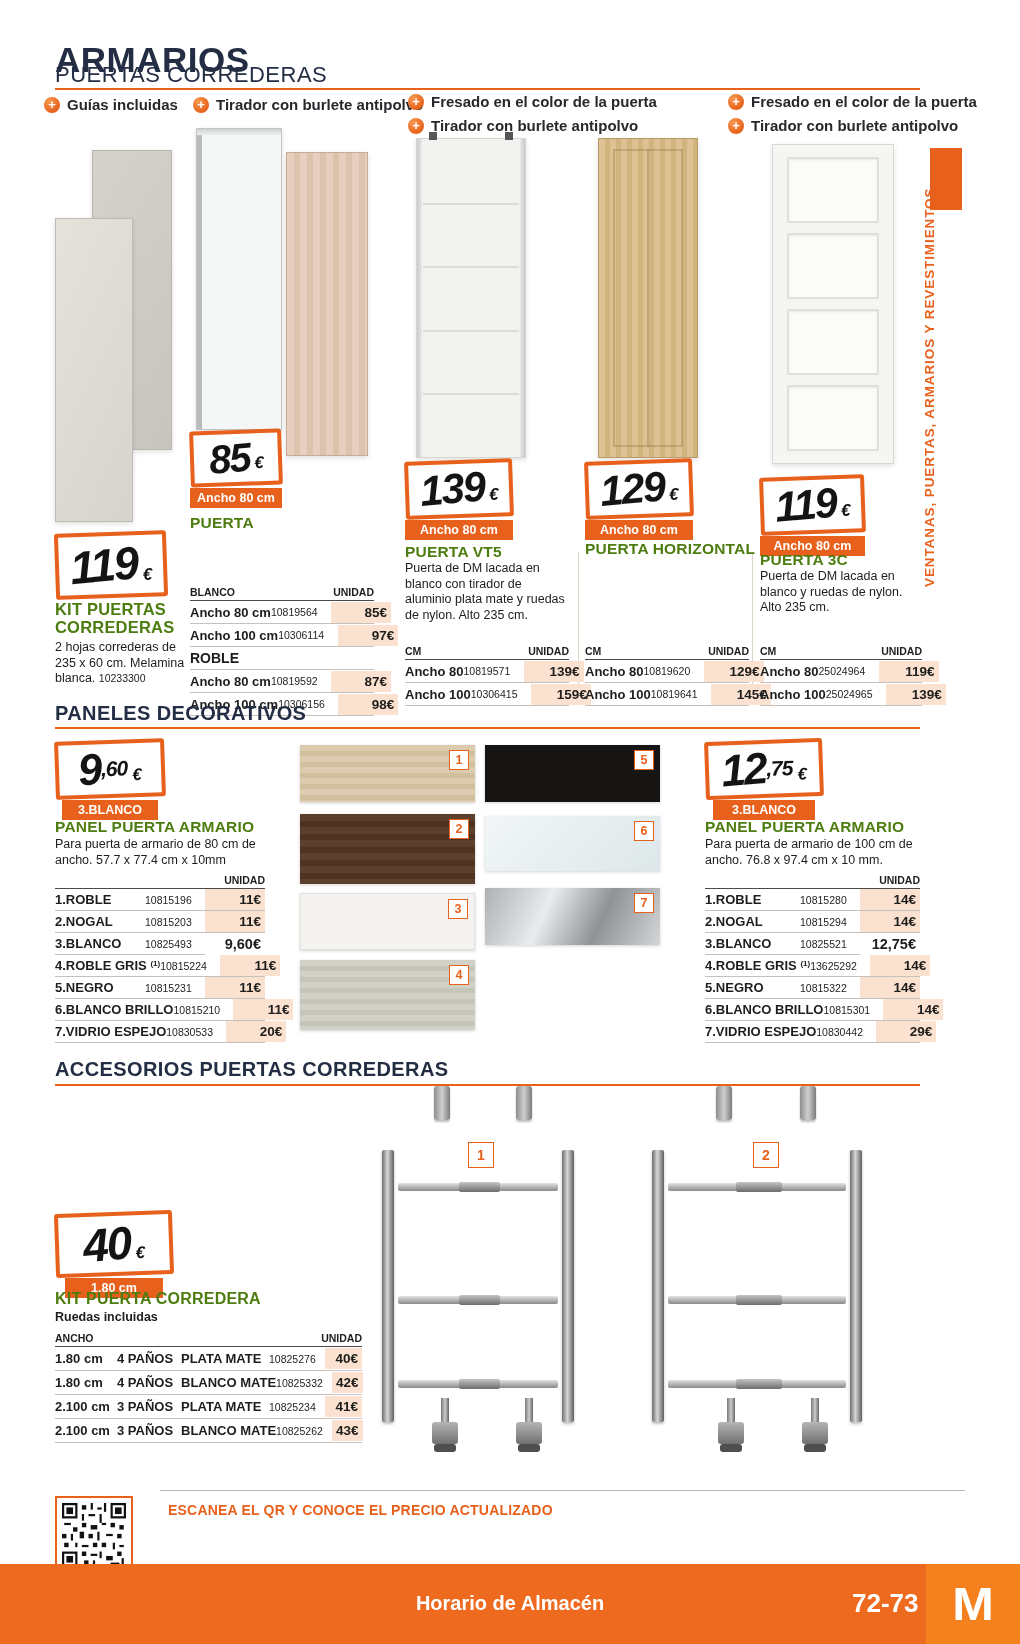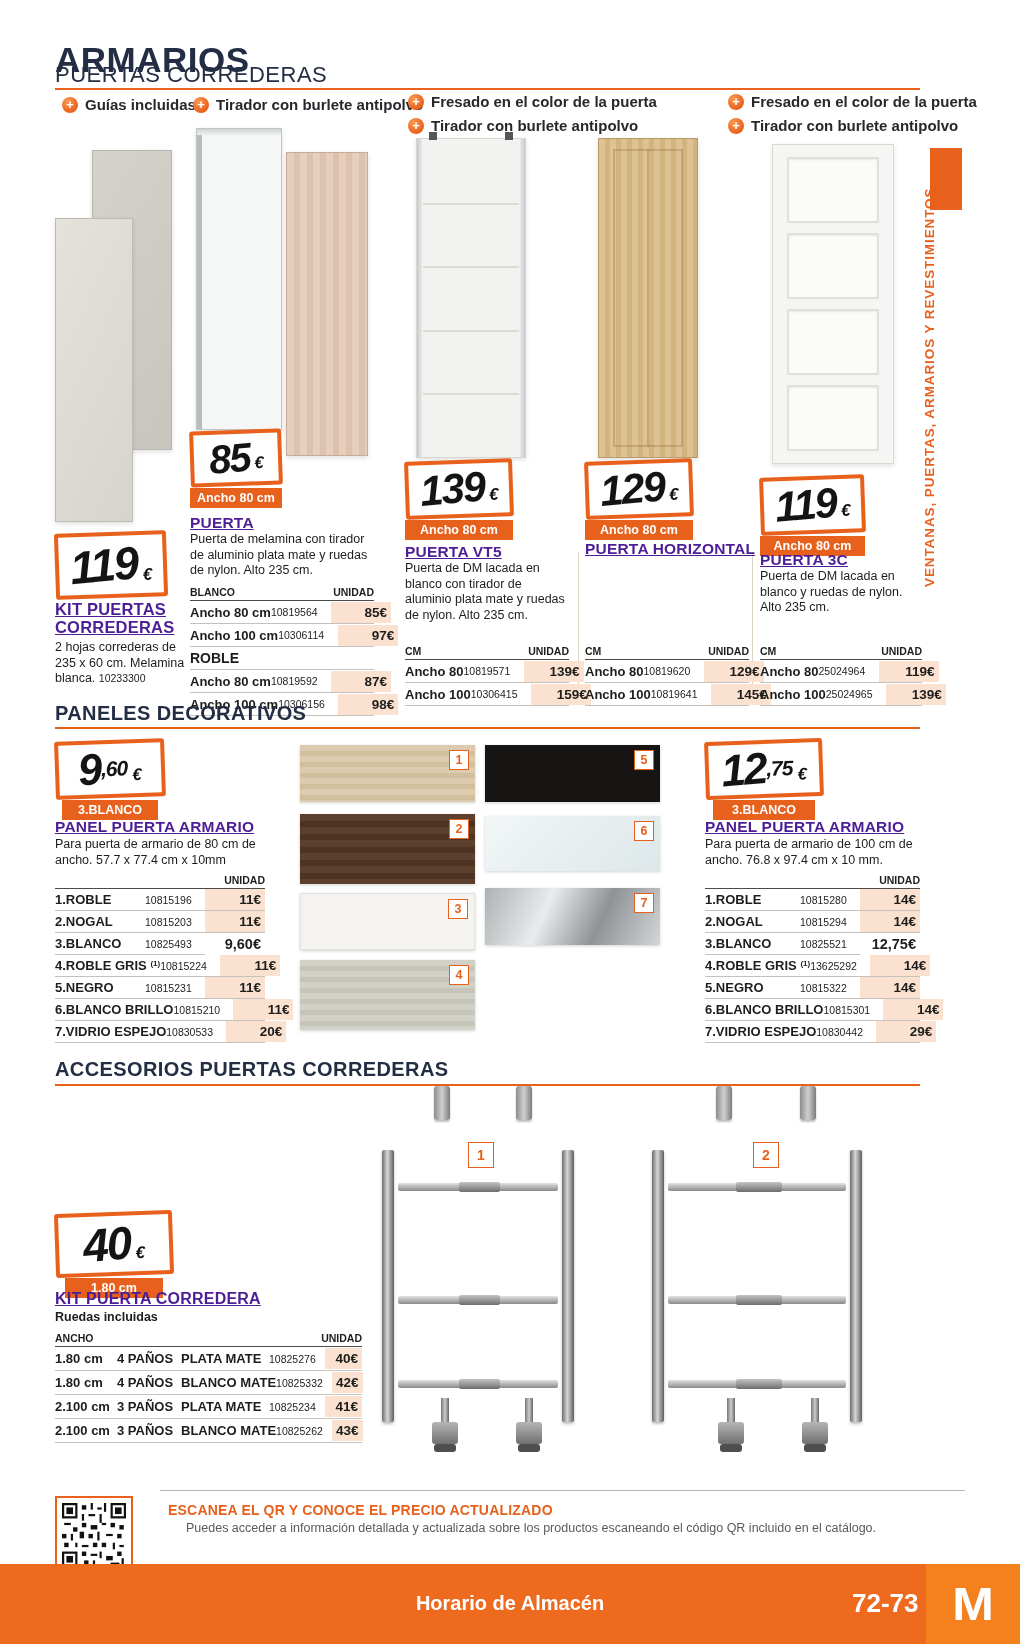--- a/index.html
+++ b/index.html
@@ -29,21 +29,21 @@
   
   .tag-box{background:#fff;border:4px solid #e8611c;border-radius:3px;transform:rotate(-2deg);
            display:flex;align-items:center;justify-content:center;box-sizing:border-box;}
   .tag-num{font-style:italic;font-weight:800;letter-spacing:-2px;color:#141414;transform:rotate(-3deg);}
   .tag-dec{font-style:italic;font-weight:800;color:#141414;vertical-align:9px;letter-spacing:-1px;}
   .tag-eur{font-style:italic;font-weight:800;font-size:17px;color:#141414;align-self:flex-end;margin:0 0 8px 5px;}
   .tag-band{background:#e8611c;color:#fff;font-size:12.5px;font-weight:700;text-align:center;
             padding:3px 0;margin-top:2px;}
 
   
-  .ptitle{color:#4c1d95;font-weight:800;font-size:15.5px;letter-spacing:.2px;line-height:1.1;text-decoration:underline;}
+  .ptitle{color:#4d7c0f;font-weight:800;font-size:15.5px;letter-spacing:.2px;line-height:1.1;}
   .pdesc{font-size:12.5px;line-height:1.25;color:#1d1d1b;font-weight:500;}
   .pref{font-size:10.5px;color:#1d1d1b;}
 
   
   .thead{display:flex;justify-content:space-between;align-items:flex-end;
          border-bottom:1.5px solid #4a4a48;font-size:10.5px;font-weight:700;
          padding-bottom:2px;color:#1d1d1b;}
   .trow{display:flex;align-items:center;border-bottom:1px solid #c6c2bb;height:22px;}
   .trow-sm{height:21px;}
   .tsub{font-size:14px;font-weight:700;border-bottom:1px solid #c6c2bb;padding:3px 0;}
@@ -94,21 +94,21 @@
 </style>
 </head>
 <body>
 
 <div class="page">
 
   <div class="abs h1" style="left:55px;top:40px;">ARMARIOS</div>
   <div class="abs h2" style="left:55px;top:62px;">PUERTAS CORREDERAS</div>
   <div class="abs rule" style="left:55px;top:88px;width:865px;"></div>
 
-  <div class="abs feature" style="left:62px;top:96px;text-align:center;">
+  <div class="abs feature" style="left:44px;top:96px;text-align:center;">
     <span class="plus"></span>
     <span>Guías incluidas</span>
   </div>
   <div class="abs feature" style="left:193px;top:96px;">
     <span class="plus"></span>
     <span>Tirador con burlete antipolvo</span>
   </div>
   <div class="abs feature" style="left:408px;top:93px;">
     <span class="plus"></span>
     <span>Fresado en el color de la puerta</span>
@@ -176,21 +176,20 @@
   </div>
 
   <div class="abs" style="left:190px;top:430px;width:92px;">
     <div class="tag-box" style="height:56px;">
       <span class="tag-num" style="font-size:40px;">85</span>
       <span class="tag-eur">€</span>
     </div>
     <div class="tag-band">Ancho 80 cm</div>
   </div>
   <div class="abs ptitle" style="left:190px;top:514px;">PUERTA</div>
-  <div class="abs pdesc" style="left:190px;top:532px;width:184px;">Puerta de melamina con tirador de aluminio plata mate y ruedas de nylon. Alto 235 cm.</div>
   <div class="abs" style="left:190px;top:586px;width:184px;">
     <div class="thead">
       <span>BLANCO</span>
       <span>UNIDAD</span>
     </div>
     <div class="trow">
       <span class="tlabel">Ancho 80 cm</span>
       <span class="tref">10819564</span>
       <span class="tprice">85€</span>
     </div>
@@ -557,21 +556,20 @@
           <rect x="20" y="24" width="3" height="2"></rect>
           <rect x="25" y="22" width="2" height="2"></rect>
         <rect x="10" y="26" width="2" height="2"></rect>
           <rect x="14" y="26" width="1" height="2"></rect>
           <rect x="22" y="27" width="4" height="1"></rect>
         <rect x="27" y="25" width="1" height="3"></rect>
       </g>
     </svg>
   </div>
   <div class="abs qr-title" style="left:168px;top:1502px;">ESCANEA EL QR Y CONOCE EL PRECIO ACTUALIZADO</div>
-  <div class="abs qr-text" style="left:186px;top:1521px;width:720px;">Puedes acceder a información detallada y actualizada sobre los productos escaneando el código QR incluido en el catálogo.</div>
 
   <div class="abs bar" style="left:0;top:1564px;width:1020px;height:80px;"></div>
   <div class="abs bar-center" style="left:0;top:1592px;width:1020px;">Horario de Almacén</div>
   <div class="abs bar-pages" style="left:852px;top:1588px;">72-73</div>
   <div class="abs logo-box" style="left:926px;top:1564px;width:94px;height:80px;">
     <span class="logo-m">M</span>
   </div>
 
 </div>
 

